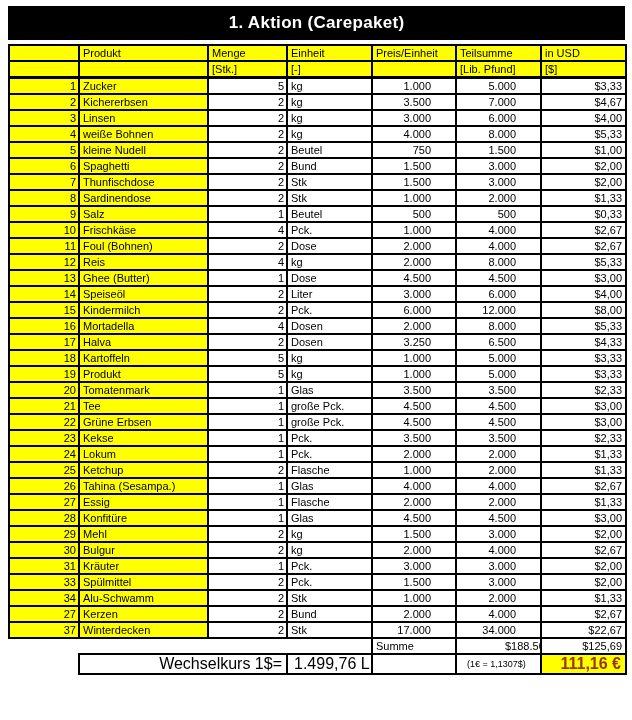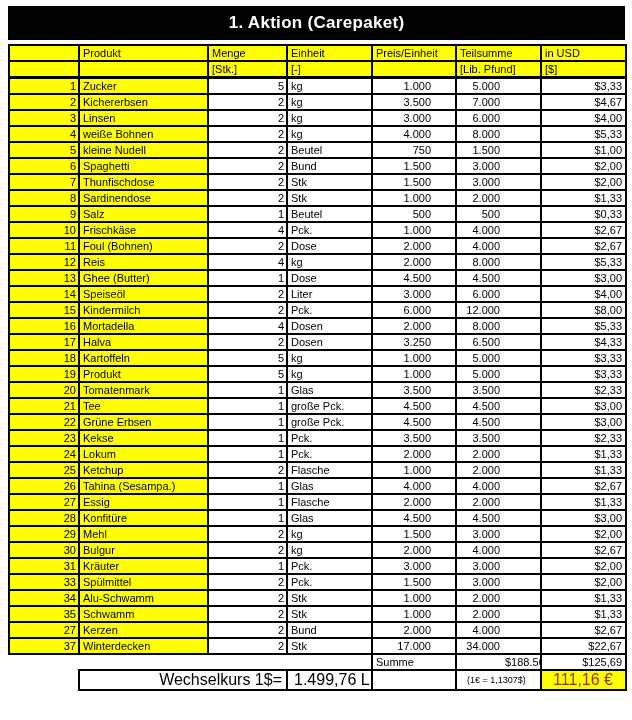--- a/index.html
+++ b/index.html
@@ -25,33 +25,33 @@
     white-space:nowrap;overflow:hidden;padding:0 3px;
   }
   thead th{background:var(--hl);text-align:left;}
   thead tr.units th{border-bottom:3px solid var(--border);}
   td.hl{background:var(--hl);}
   .col-nr{text-align:right;padding-right:2px;}
   .col-produkt{text-align:left;}
   .col-menge{text-align:right;padding-right:2px;}
   .col-einheit{text-align:left;}
   .col-preis{text-align:right;padding-right:24px;}
-  .col-teilsumme{text-align:right;padding-right:40px;}
+  .col-teilsumme{text-align:right;padding-right:24px;}
   .col-usd{text-align:right;padding-right:3px;}
   
   td.nb{border:none;background:#FFFFFF;}
   tr.summe-row td{height:14px;}
   tr.summe-row .summe-label{text-align:left;padding-left:3px;border-radius:6px;}
   tr.summe-row .summe-teil{text-align:right;padding-right:10px;padding-left:48px;}
   tr.summe-row .summe-usd{text-align:right;padding-right:3px;}
   tr.rate-row td{height:18px;line-height:18px;font-size:16px;}
   tr.rate-row .rate-label{text-align:right;padding-right:4px;}
   tr.rate-row .rate-value{text-align:left;padding-left:6px;}
   tr.rate-row .rate-note{font-size:9px;line-height:18px;text-align:left;padding-left:10px;}
-  tr.rate-row .rate-euro{background:var(--hl);color:var(--euroc);text-align:right;padding-right:12px;}
+  tr.rate-row .rate-euro{background:var(--hl);color:var(--euroc);text-align:right;padding-right:4px;font-weight:bold;}
 </style>
 </head>
 <body>
 
 <div class="sheet">
   <div class="title">1. Aktion (Carepaket)</div>
 
   <table>
     <colgroup>
       <col class="c-nr">
@@ -374,29 +374,20 @@
         <tr>
           <td class="col-nr hl">34</td>
           <td class="col-produkt hl">Alu-Schwamm</td>
           <td class="col-menge">2</td>
           <td class="col-einheit">Stk</td>
           <td class="col-preis">1.000</td>
           <td class="col-teilsumme">2.000</td>
           <td class="col-usd">$1,33</td>
         </tr>
         <tr>
-          <td class="col-nr hl">35</td>
-          <td class="col-produkt hl">Schwamm</td>
-          <td class="col-menge">2</td>
-          <td class="col-einheit">Stk</td>
-          <td class="col-preis">1.000</td>
-          <td class="col-teilsumme">2.000</td>
-          <td class="col-usd">$1,33</td>
-        </tr>
-        <tr>
           <td class="col-nr hl">27</td>
           <td class="col-produkt hl">Kerzen</td>
           <td class="col-menge">2</td>
           <td class="col-einheit">Bund</td>
           <td class="col-preis">2.000</td>
           <td class="col-teilsumme">4.000</td>
           <td class="col-usd">$2,67</td>
         </tr>
         <tr>
           <td class="col-nr hl">37</td>

